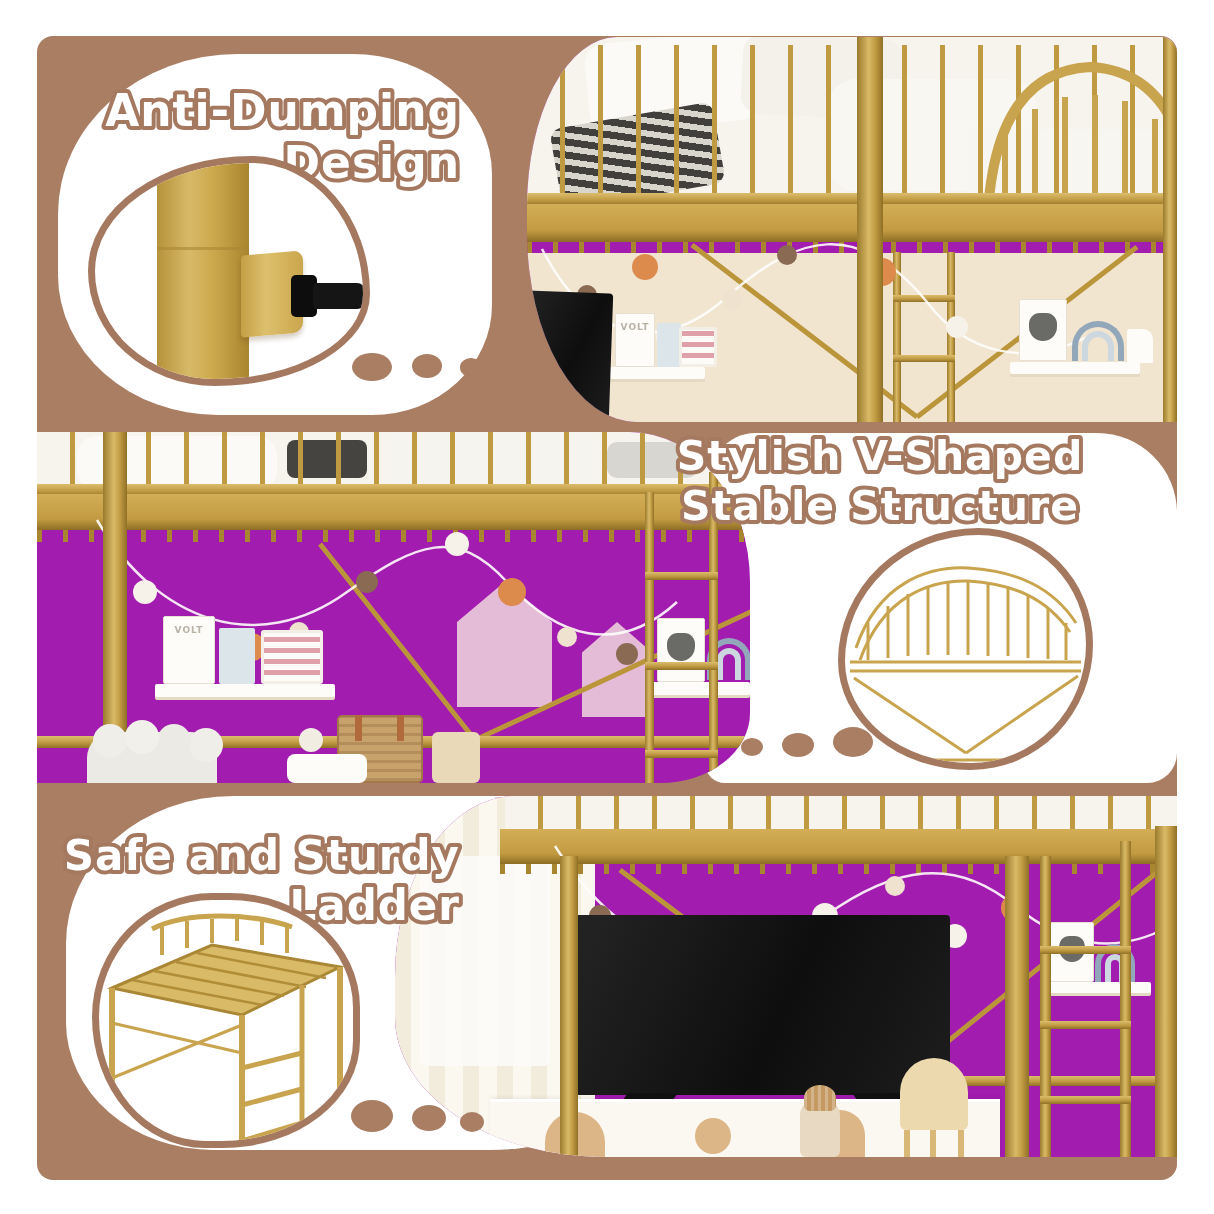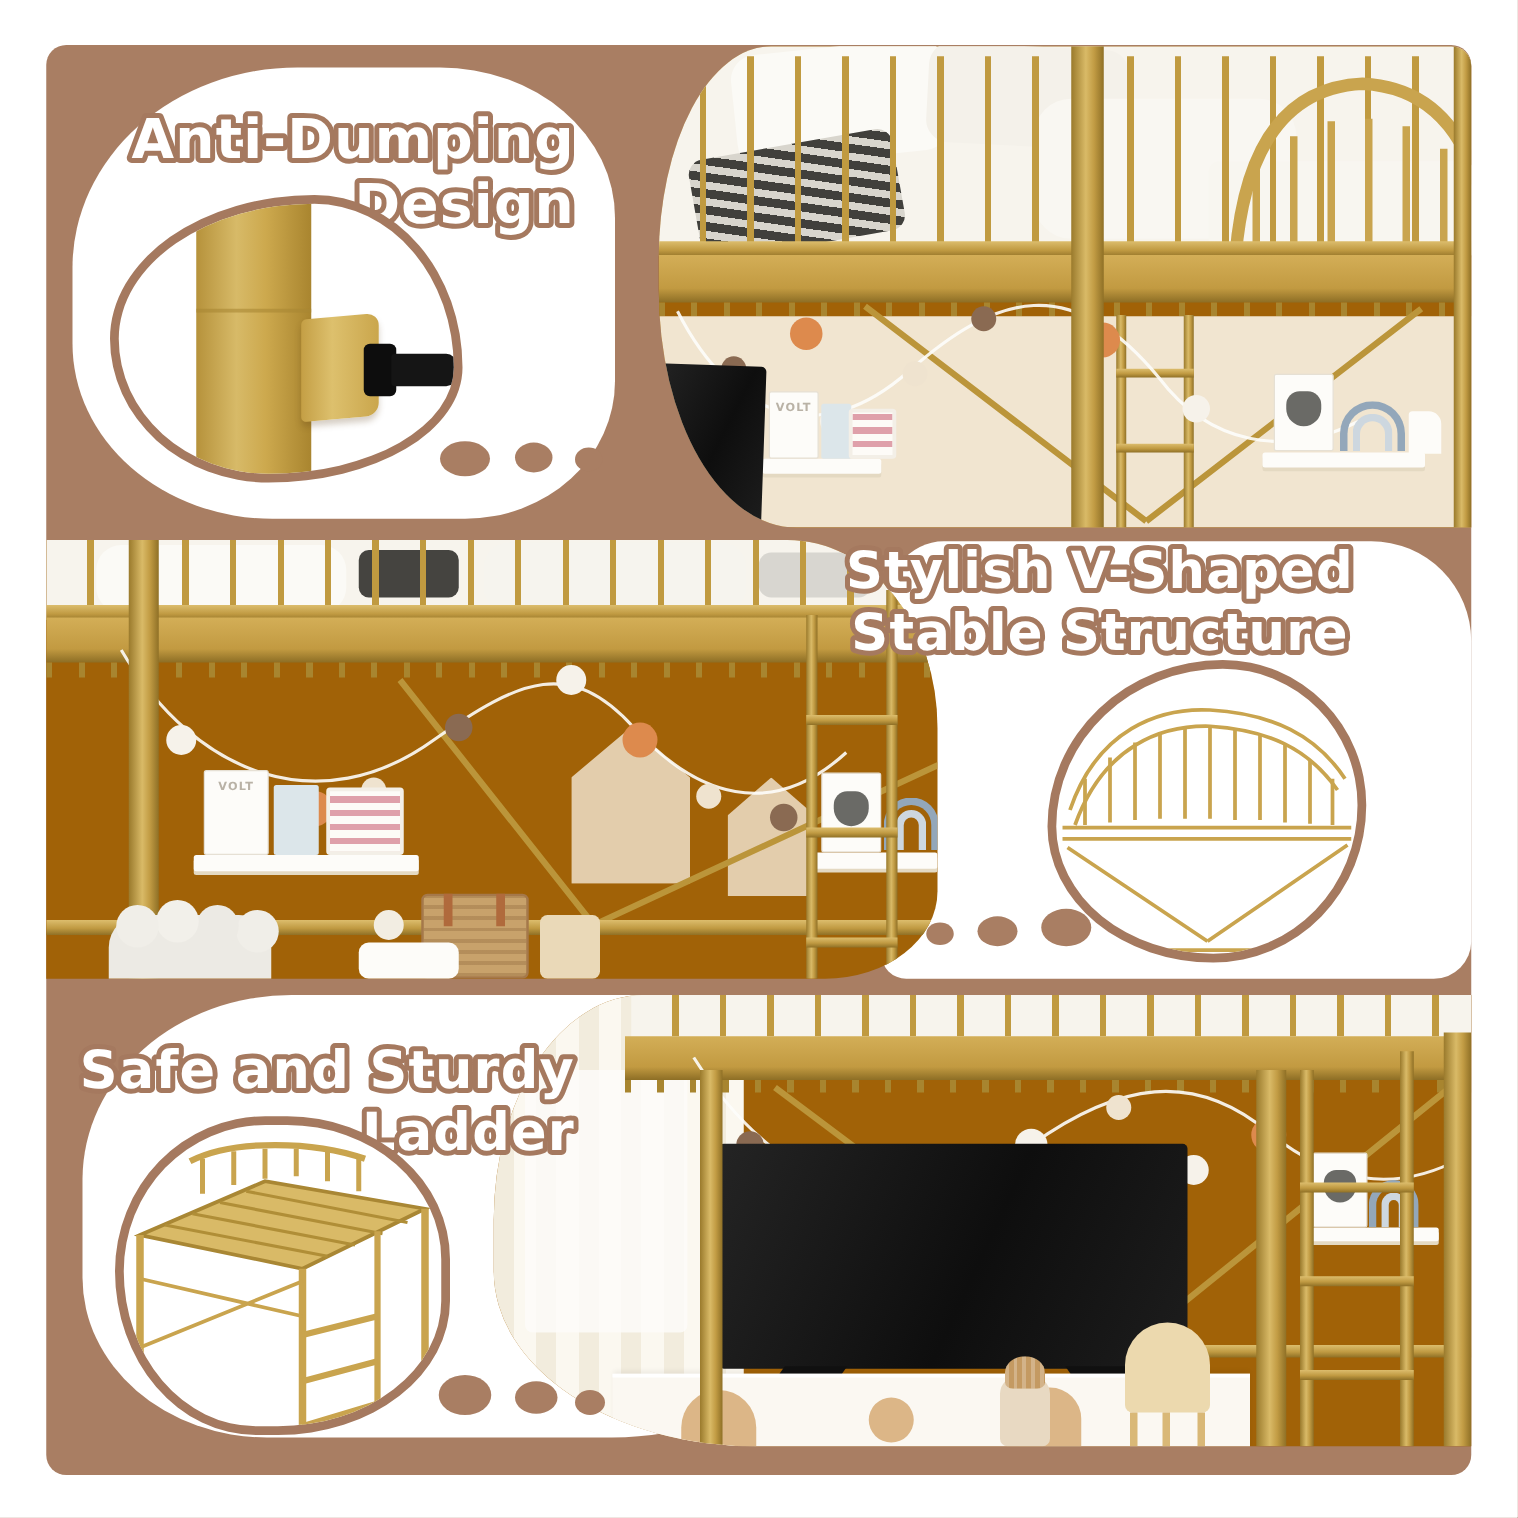--- a/index.html
+++ b/index.html
@@ -8,21 +8,21 @@
   .abs{position:absolute;}
   
   .frame{left:37px;top:36px;width:1140px;height:1144px;background:#a97e63;border-radius:16px;}
   .white-a{left:58px;top:54px;width:434px;height:361px;background:#fff;
            border-radius:180px 140px 120px 160px / 160px 120px 110px 140px;}
   .white-b{left:705px;top:433px;width:472px;height:350px;background:#fff;
            border-radius:50px 80px 30px 20px / 60px 80px 30px 20px;}
   .white-d{left:66px;top:796px;width:640px;height:354px;background:#fff;
            border-radius:170px 200px 220px 150px / 150px 170px 190px 130px;}
   
-  .photo{overflow:hidden;background:#a16207;text-decoration:underline;}
+  .photo{overflow:hidden;background:#a21caf;text-decoration:underline;}
   .photo-a{left:527px;top:37px;width:650px;height:385px;
            border-radius:90px 16px 0 110px / 170px 16px 0 190px;}
   .photo-b{left:37px;top:432px;width:713px;height:351px;
            border-radius:0 120px 90px 0 / 0 150px 70px 0;}
   .photo-c{left:395px;top:796px;width:782px;height:361px;
            border-radius:120px 0 0 210px / 180px 0 0 140px;}
   
   .blob{background:#fff;border:7px solid #a5795f;box-sizing:border-box;overflow:hidden;}
   .blob-screw{left:88px;top:156px;width:282px;height:230px;
               border-radius:58% 42% 55% 45% / 50% 60% 40% 50%;}

